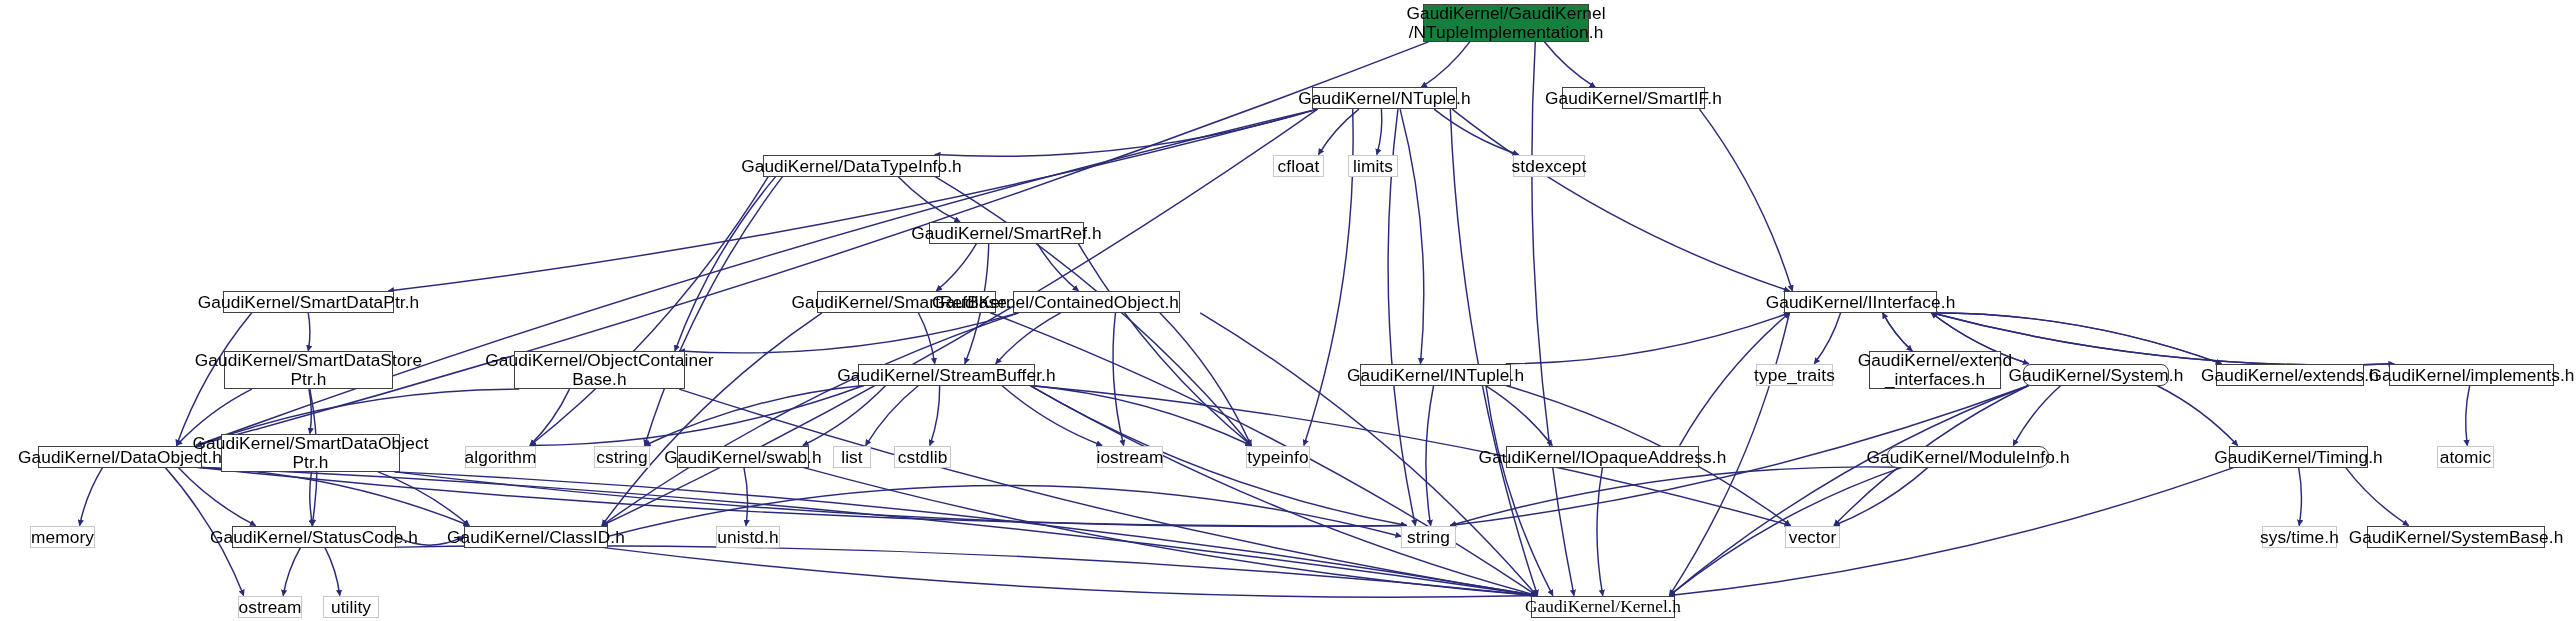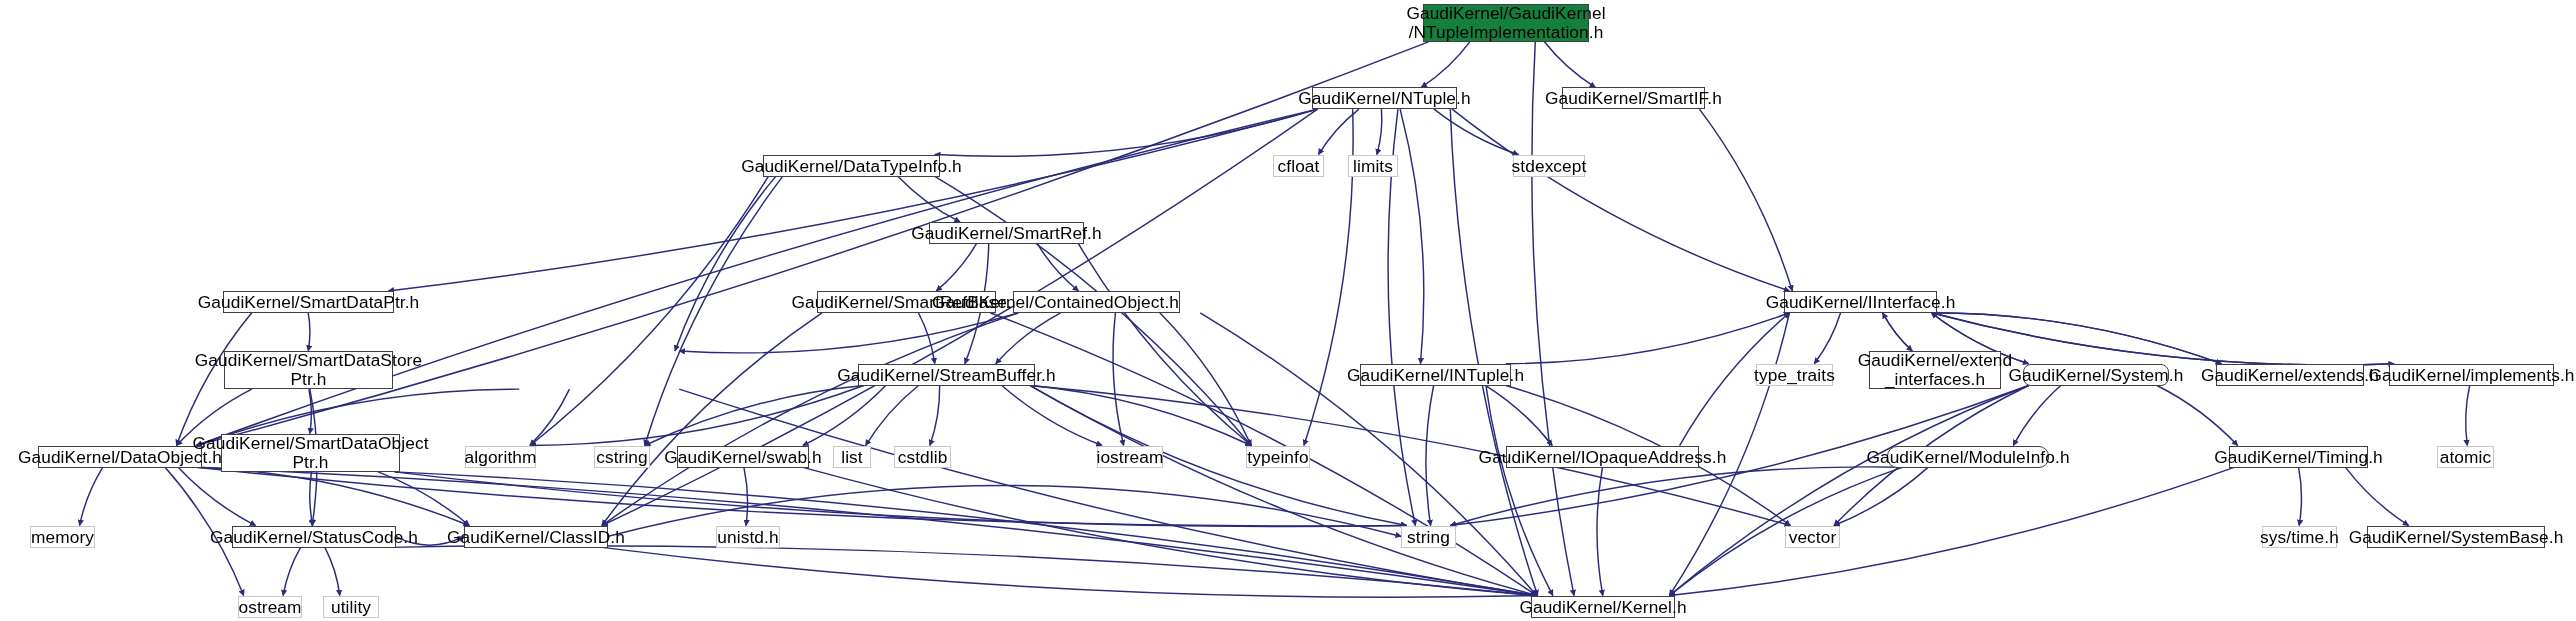--- a/index.html
+++ b/index.html
@@ -171,20 +171,22 @@
     <div class="gnode kind-system" title="cfloat" style="left: 1273px; top: 155px; width: 51px; height: 22px;"><span>cfloat</span></div>
     <div class="gnode kind-system" title="limits" style="left: 1348px; top: 155px; width: 50px; height: 22px;"><span>limits</span></div>
     <div class="gnode kind-system" title="stdexcept" style="left: 1513px; top: 155px; width: 72px; height: 22px;"><span>stdexcept</span></div>
     <div class="gnode kind-project" title="GaudiKernel/SmartRef.h" style="left: 929px; top: 222px; width: 155px; height: 22px;"><span>GaudiKernel/SmartRef.h</span></div>
     <div class="gnode kind-project" title="GaudiKernel/SmartDataPtr.h" style="left: 223px; top: 291px; width: 171px; height: 22px;"><span>GaudiKernel/SmartDataPtr.h</span></div>
     <div class="gnode kind-project" title="GaudiKernel/IInterface.h" style="left: 1784px; top: 291px; width: 153px; height: 22px;"><span>GaudiKernel/IInterface.h</span></div>
     <div class="gnode kind-project" title="GaudiKernel/SmartRefBase.h" style="left: 817px; top: 291px; width: 179px; height: 22px;"><span>GaudiKernel/SmartRefBase.h</span></div>
     <div class="gnode kind-project" title="GaudiKernel/ContainedObject.h" style="left: 1013px; top: 291px; width: 167px; height: 22px; justify-content: flex-end;"><span>GaudiKernel/ContainedObject.h</span></div>
     <div class="gnode kind-project" title="GaudiKernel/SmartDataStorePtr.h" style="left: 224px; top: 351px; width: 169px; height: 38px;"><span>GaudiKernel/SmartDataStore
 Ptr.h</span></div>
+    <div class="gnode kind-project" title="GaudiKernel/ObjectContainerBase.h" style="left: 514px; top: 351px; width: 171px; height: 38px;"><span>GaudiKernel/ObjectContainer
+Base.h</span></div>
     <div class="gnode kind-project" title="GaudiKernel/StreamBuffer.h" style="left: 858px; top: 364px; width: 177px; height: 22px;"><span>GaudiKernel/StreamBuffer.h</span></div>
     <div class="gnode kind-project" title="GaudiKernel/INTuple.h" style="left: 1360px; top: 364px; width: 151px; height: 22px;"><span>GaudiKernel/INTuple.h</span></div>
     <div class="gnode kind-system" title="type_traits" style="left: 1756px; top: 364px; width: 77px; height: 22px;"><span>type_traits</span></div>
     <div class="gnode kind-project" title="GaudiKernel/extend_interfaces.h" style="left: 1869px; top: 351px; width: 132px; height: 38px;"><span>GaudiKernel/extend
 _interfaces.h</span></div>
     <div class="gnode kind-project" title="GaudiKernel/System.h" style="left: 2023px; top: 364px; width: 146px; height: 22px; border-radius: 8px;"><span>GaudiKernel/System.h</span></div>
     <div class="gnode kind-project" title="GaudiKernel/extends.h" style="left: 2216px; top: 364px; width: 148px; height: 22px;"><span>GaudiKernel/extends.h</span></div>
     <div class="gnode kind-project" title="GaudiKernel/implements.h" style="left: 2389px; top: 364px; width: 165px; height: 22px;"><span>GaudiKernel/implements.h</span></div>
     <div class="gnode kind-project" title="GaudiKernel/DataObject.h" style="left: 38px; top: 446px; width: 164px; height: 22px;"><span>GaudiKernel/DataObject.h</span></div>
     <div class="gnode kind-project" title="GaudiKernel/SmartDataObjectPtr.h" style="left: 221px; top: 434px; width: 179px; height: 38px;"><span>GaudiKernel/SmartDataObject
@@ -203,15 +205,15 @@
     <div class="gnode kind-system" title="memory" style="left: 30px; top: 526px; width: 65px; height: 22px;"><span>memory</span></div>
     <div class="gnode kind-project" title="GaudiKernel/StatusCode.h" style="left: 232px; top: 526px; width: 164px; height: 22px;"><span>GaudiKernel/StatusCode.h</span></div>
     <div class="gnode kind-project" title="GaudiKernel/ClassID.h" style="left: 464px; top: 526px; width: 144px; height: 22px;"><span>GaudiKernel/ClassID.h</span></div>
     <div class="gnode kind-system" title="unistd.h" style="left: 716px; top: 526px; width: 64px; height: 22px;"><span>unistd.h</span></div>
     <div class="gnode kind-system" title="string" style="left: 1401px; top: 526px; width: 55px; height: 22px;"><span>string</span></div>
     <div class="gnode kind-system" title="vector" style="left: 1785px; top: 526px; width: 55px; height: 22px;"><span>vector</span></div>
     <div class="gnode kind-system" title="sys/time.h" style="left: 2262px; top: 526px; width: 75px; height: 22px;"><span>sys/time.h</span></div>
     <div class="gnode kind-project" title="GaudiKernel/SystemBase.h" style="left: 2367px; top: 526px; width: 178px; height: 22px;"><span>GaudiKernel/SystemBase.h</span></div>
     <div class="gnode kind-system" title="ostream" style="left: 238px; top: 596px; width: 64px; height: 22px; justify-content: center;"><span>ostream</span></div>
     <div class="gnode kind-system" title="utility" style="left: 323px; top: 596px; width: 56px; height: 22px;"><span>utility</span></div>
-    <div class="gnode kind-project" title="GaudiKernel/Kernel.h" style="left: 1531px; top: 596px; width: 144px; height: 22px;"><span>GaudiKernel/Kernel.h</span></div>
+    <div class="gnode kind-project" title="GaudiKernel/Kernel.h" style="left: 1531px; top: 596px; width: 144px; height: 22px; font-family: Liberation Serif, serif;"><span>GaudiKernel/Kernel.h</span></div>
   </div>
 
 
 </body></html>

